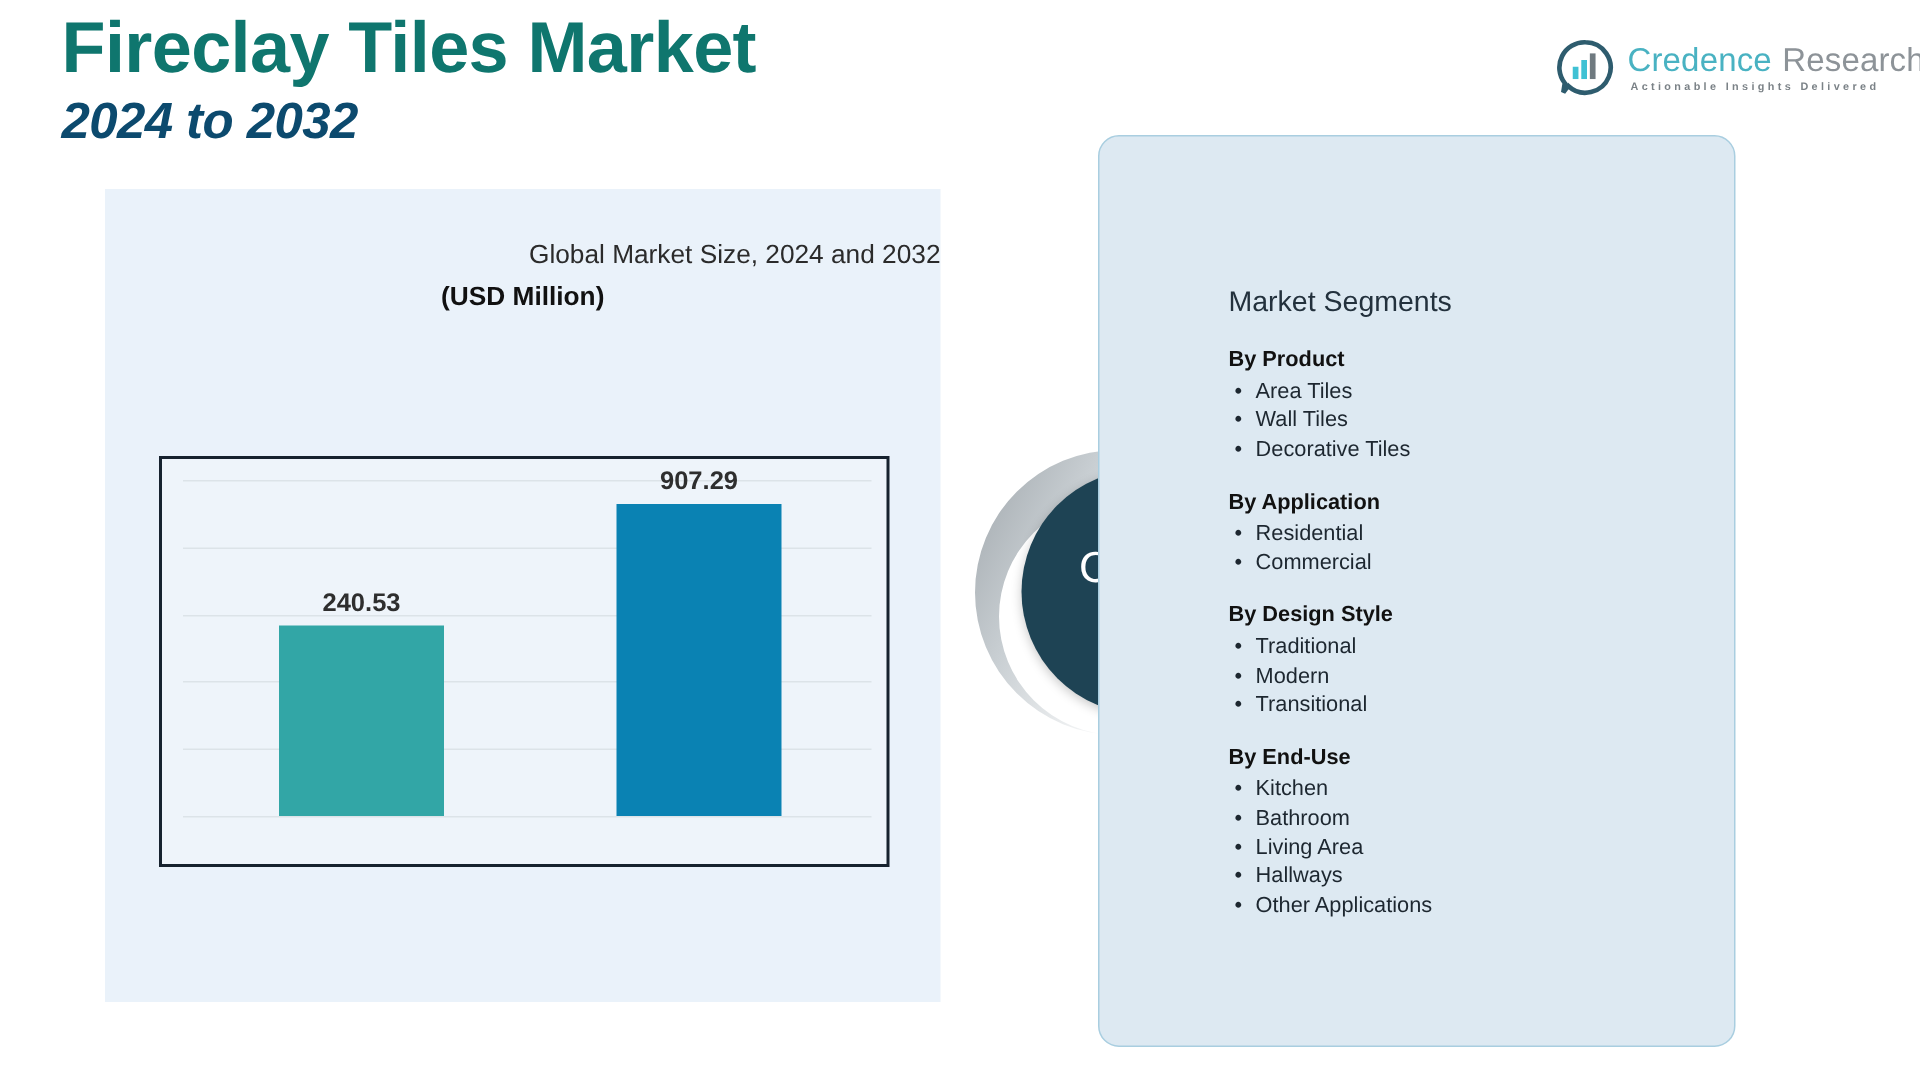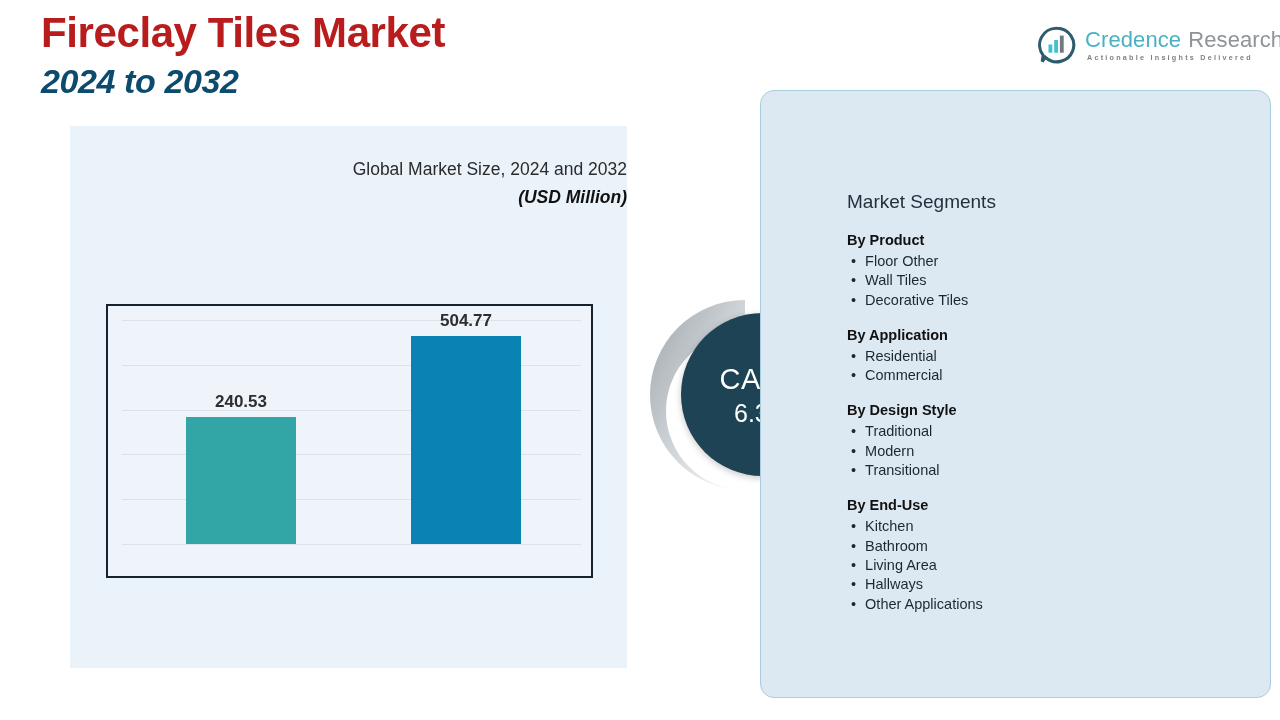--- a/index.html
+++ b/index.html
@@ -18,23 +18,23 @@
     position: absolute;
     left: 0; top: 0;
     width: 1280px; height: 112px;
   }
 
   #title-block {
     position: absolute;
     left: 41px; top: 8px;
   }
   #title-main {
-    font-size: 42px;
-    font-weight: bold;
-    color: #b91c1c;
+    font-size: 48px;
+    font-weight: bold;
+    color: #0f766e;
     letter-spacing: -0.4px;
     line-height: 50px;
     white-space: nowrap;
   }
   #title-sub {
     font-size: 34px;
     font-weight: bold;
     font-style: italic;
     color: #0c4a6e;
     letter-spacing: -0.4px;
@@ -82,25 +82,24 @@
     left: 0; top: 33px;
     width: 557px;
     text-align: right;
     font-size: 17.5px;
     color: #2b2b2b;
   }
   #chart-title-2 {
     position: absolute;
     left: 0; top: 61px;
     width: 557px;
-    text-align: right;
+    text-align: center;
     font-size: 17.5px;
     font-weight: bold;
     color: #111111;
-    font-style: italic;
   }
 
   #plot-frame {
     position: absolute;
     left: 36px; top: 178px;
     width: 487px; height: 274px;
     border: 2px solid #16222e;
     background: #eef4fa;
   }
   #plot-inner {
@@ -174,22 +173,22 @@
   #cagr-value {
     font-size: 25px;
     color: #ffffff;
     line-height: 30px;
     margin-top: 2px;
   }
 
   
   #segments-panel {
     position: absolute;
-    left: 760px; top: 90px;
-    width: 511px; height: 608px;
+    left: 732px; top: 90px;
+    width: 425px; height: 608px;
     background: #dde9f2;
     border: 1px solid #a9cee0;
     border-radius: 14px;
   }
   #segments-heading {
     position: absolute;
     left: 86px; top: 100px;
     font-size: 19px;
     color: #23313d;
   }
@@ -260,21 +259,21 @@
           <div class="gridline" style="top: 193.2px;"></div>
           <div class="gridline" style="top: 238px;"></div>
         </div>
       <div id="bars-layer">
           <div class="bar-group" style="left: 78px;">
             <div class="bar" style="height: 127px; background: rgb(50, 166, 166);"></div>
             <div class="bar-value" style="bottom: 132px;">240.53</div>
           </div>
           <div class="bar-group" style="left: 303px;">
             <div class="bar" style="height: 208px; background: rgb(10, 130, 179);"></div>
-            <div class="bar-value" style="bottom: 213px;">504.77</div>
+            <div class="bar-value" style="bottom: 213px;">907.29</div>
           </div>
         </div>
     </div>
   </div>
 </div>
 
 <div id="cagr-wrap">
   <svg id="cagr-ring" viewBox="0 0 170 218">
     <defs>
       <linearGradient id="ringGrad" x1="0" y1="0" x2="1" y2="1">
@@ -291,21 +290,21 @@
   </div>
 </div>
 
 <div id="segments-panel">
   <div id="segments-heading">Market Segments</div>
   <div id="segments-list">
       <div class="segment-group">
         <div class="segment-title">By Product</div>
         <div class="segment-item">
           <span class="bullet">•</span>
-          <span>Floor Other</span>
+          <span>Area Tiles</span>
         </div>
         <div class="segment-item">
           <span class="bullet">•</span>
           <span>Wall Tiles</span>
         </div>
         <div class="segment-item">
           <span class="bullet">•</span>
           <span>Decorative Tiles</span>
         </div>
       </div>

